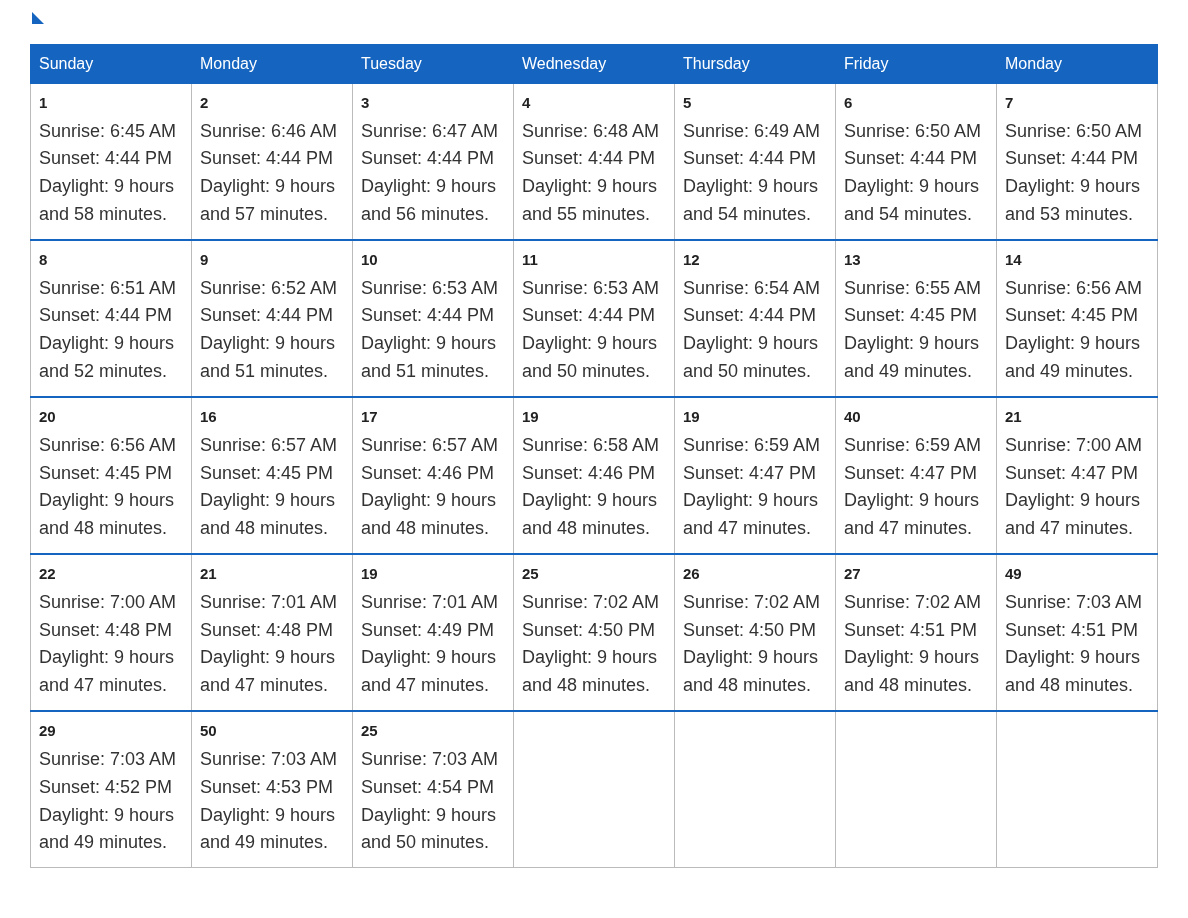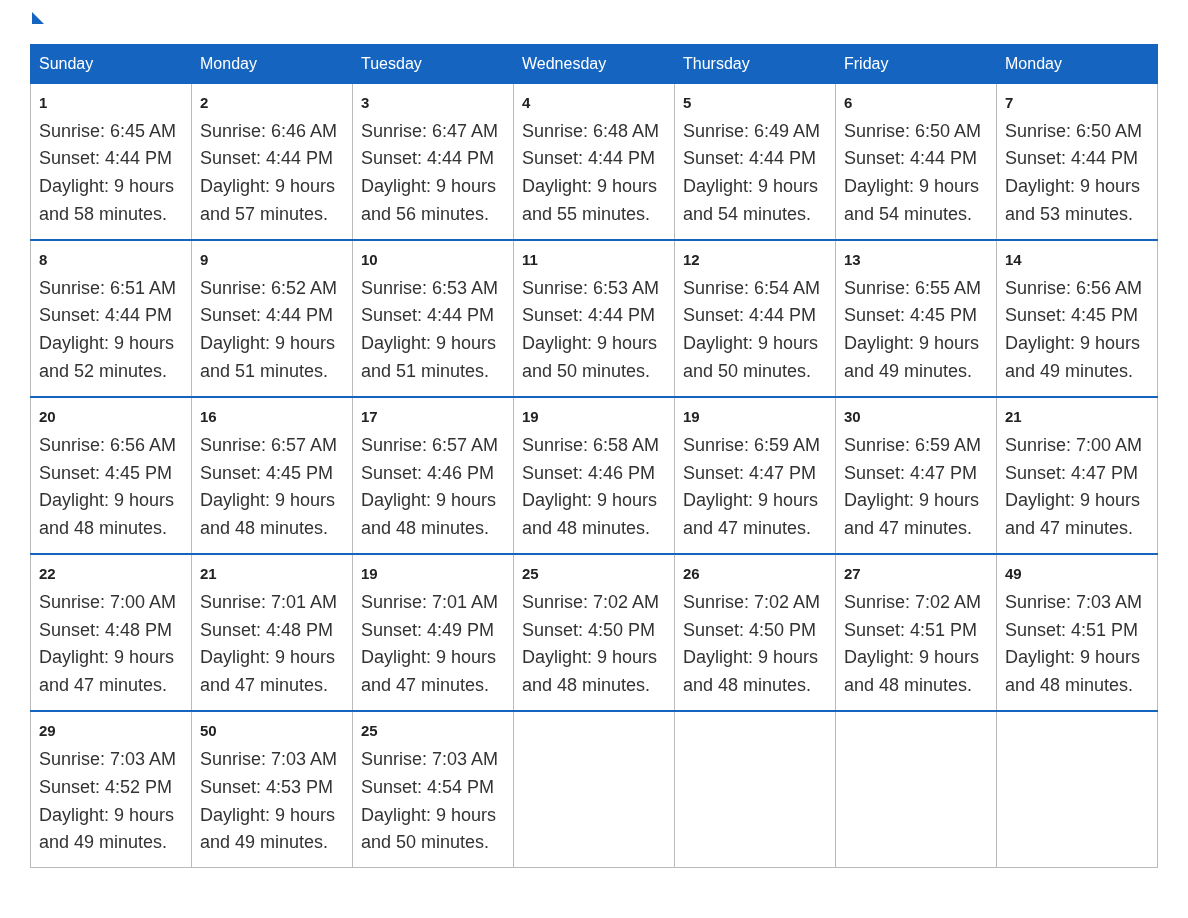--- a/index.html
+++ b/index.html
@@ -205,21 +205,21 @@
       </td>
         <td class="row-divider">
         <span class="day-num">19</span>
         <span class="day-info">Sunrise: 6:58 AM<br>Sunset: 4:46 PM<br>Daylight: 9 hours and 48 minutes.</span>
       </td>
         <td class="row-divider">
         <span class="day-num">19</span>
         <span class="day-info">Sunrise: 6:59 AM<br>Sunset: 4:47 PM<br>Daylight: 9 hours and 47 minutes.</span>
       </td>
         <td class="row-divider">
-        <span class="day-num">30</span>
+        <span class="day-num">40</span>
         <span class="day-info">Sunrise: 6:59 AM<br>Sunset: 4:47 PM<br>Daylight: 9 hours and 47 minutes.</span>
       </td>
         <td class="row-divider">
         <span class="day-num">21</span>
         <span class="day-info">Sunrise: 7:00 AM<br>Sunset: 4:47 PM<br>Daylight: 9 hours and 47 minutes.</span>
       </td>
       </tr>
       <tr>
         <td class="row-divider">
         <span class="day-num">22</span>

